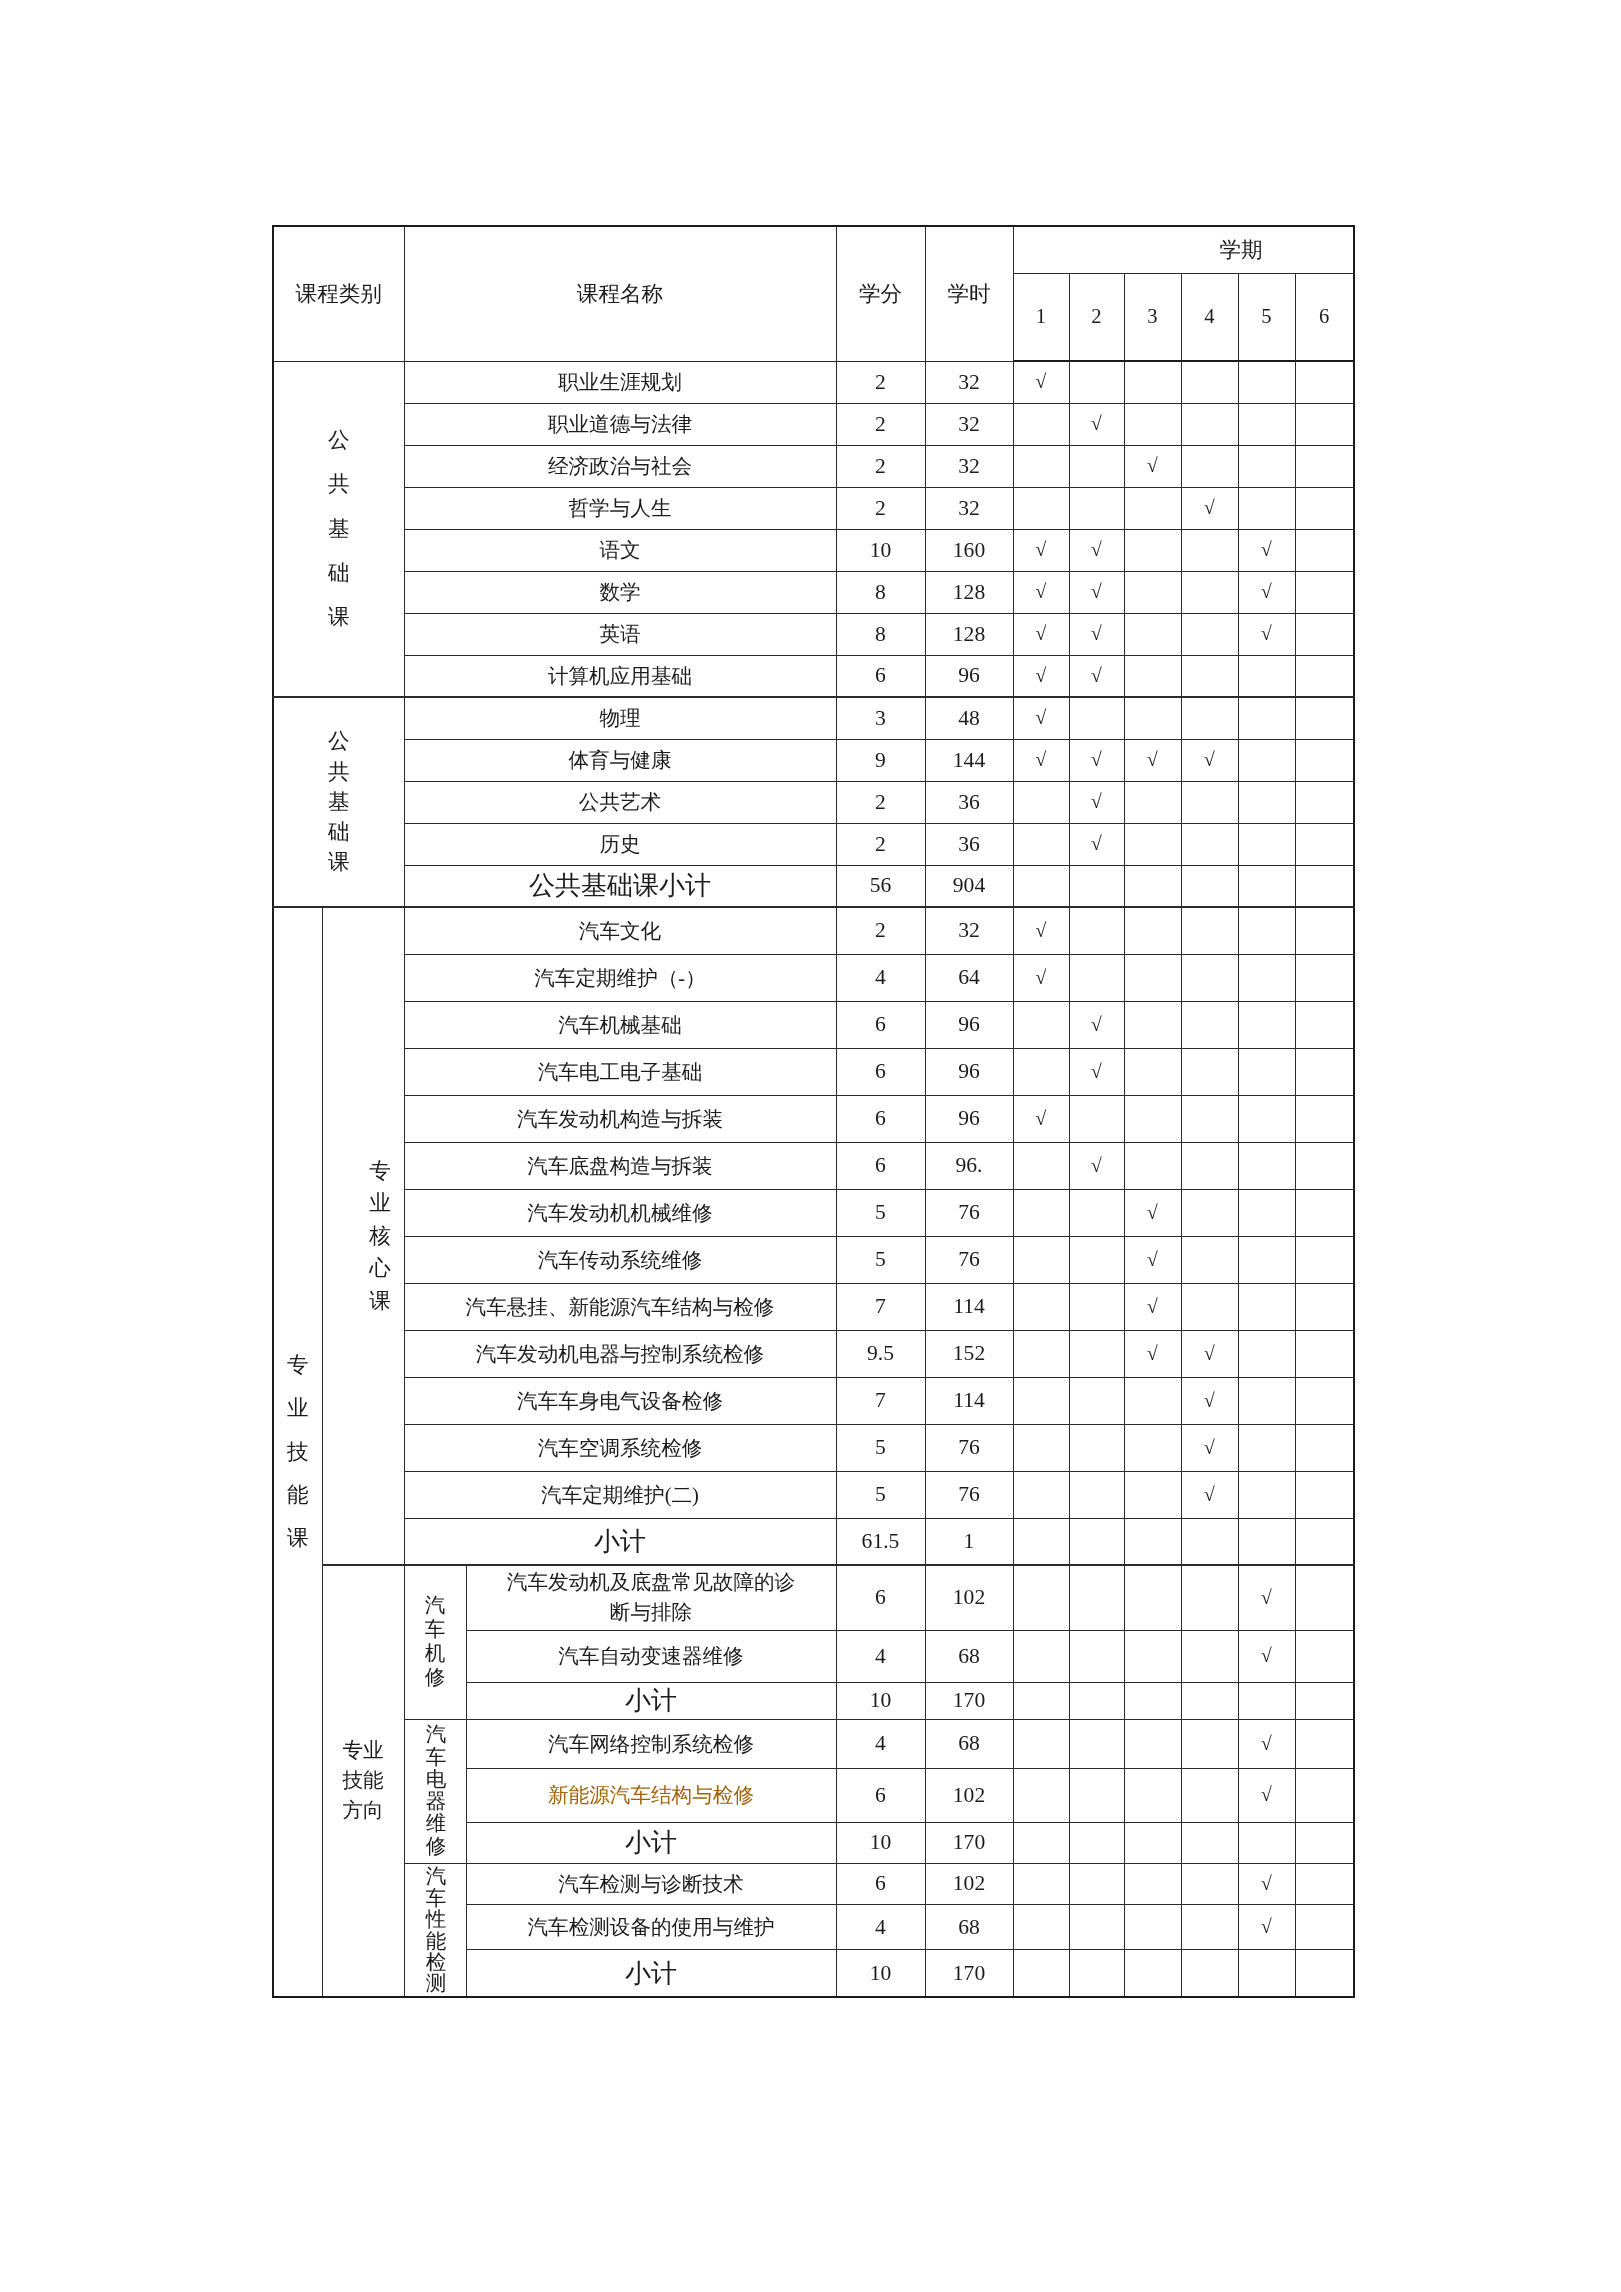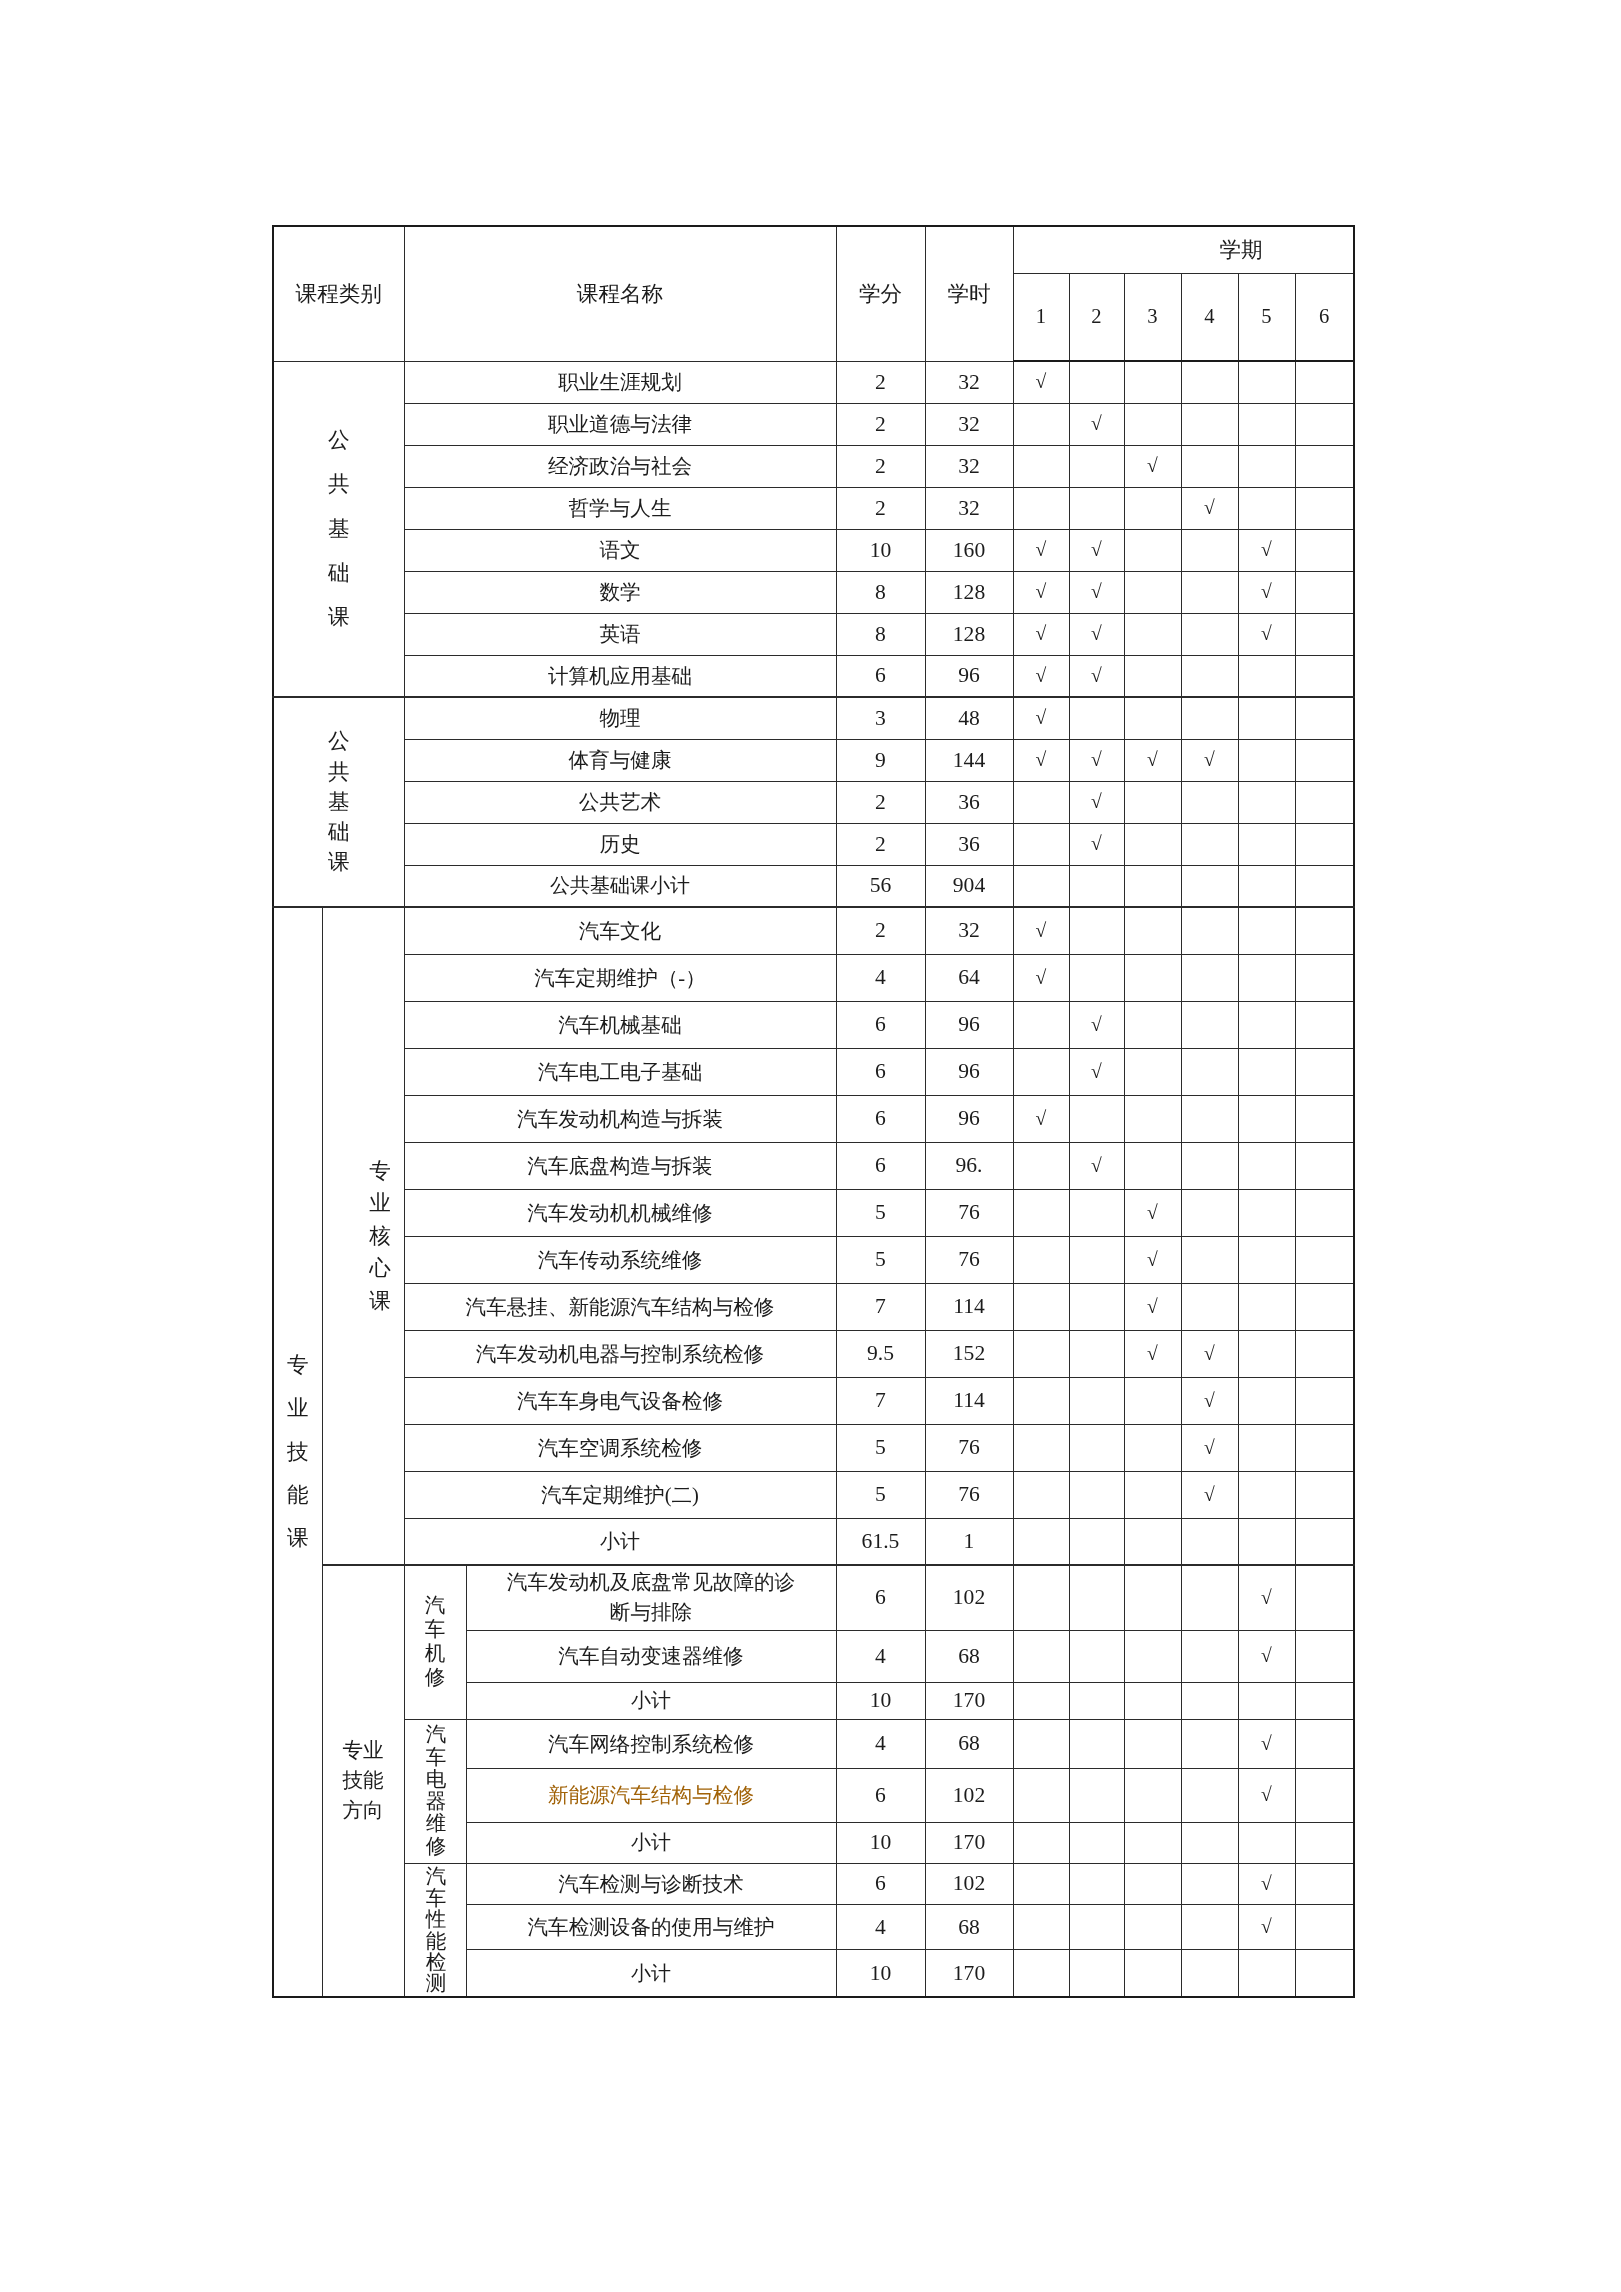--- a/index.html
+++ b/index.html
@@ -51,21 +51,21 @@
   
   tbody tr:nth-child(9)  td { border-top-width:2px; }
   tbody tr:nth-child(14) td { border-top-width:2px; }
   tbody tr:nth-child(28) td { border-top-width:2px; }
 
   td > span { display:inline-block; }
 
   td.course   { font-size:20.6px; }
   td.num      { font-size:21.6px; }
   td.sem      { font-size:19.6px; }
-  td.subtotal { font-size:20px; }
+  td.subtotal { font-size:26px; }
 
   
   td.cat, td.grp { font-size:21.6px; }
   td.catA  > span { width:23.5px; line-height:2.05; word-break:break-all; }
   td.catB  > span { width:23.5px; line-height:1.40; word-break:break-all; }
   td.catC1 > span { width:23.5px; line-height:2.00; word-break:break-all; }
   td.catC2 > span { width:23.5px; line-height:1.50; word-break:break-all;margin-left:34px; }
   td.catD  > span { width:49px; line-height:1.45; word-break:break-all; font-size:20.6px; }
   td.grp   > span { width:22.5px; line-height:1.16; word-break:break-all; font-size:20.6px; }
   td.grp6  > span { line-height:1.08;text-align:right; }

